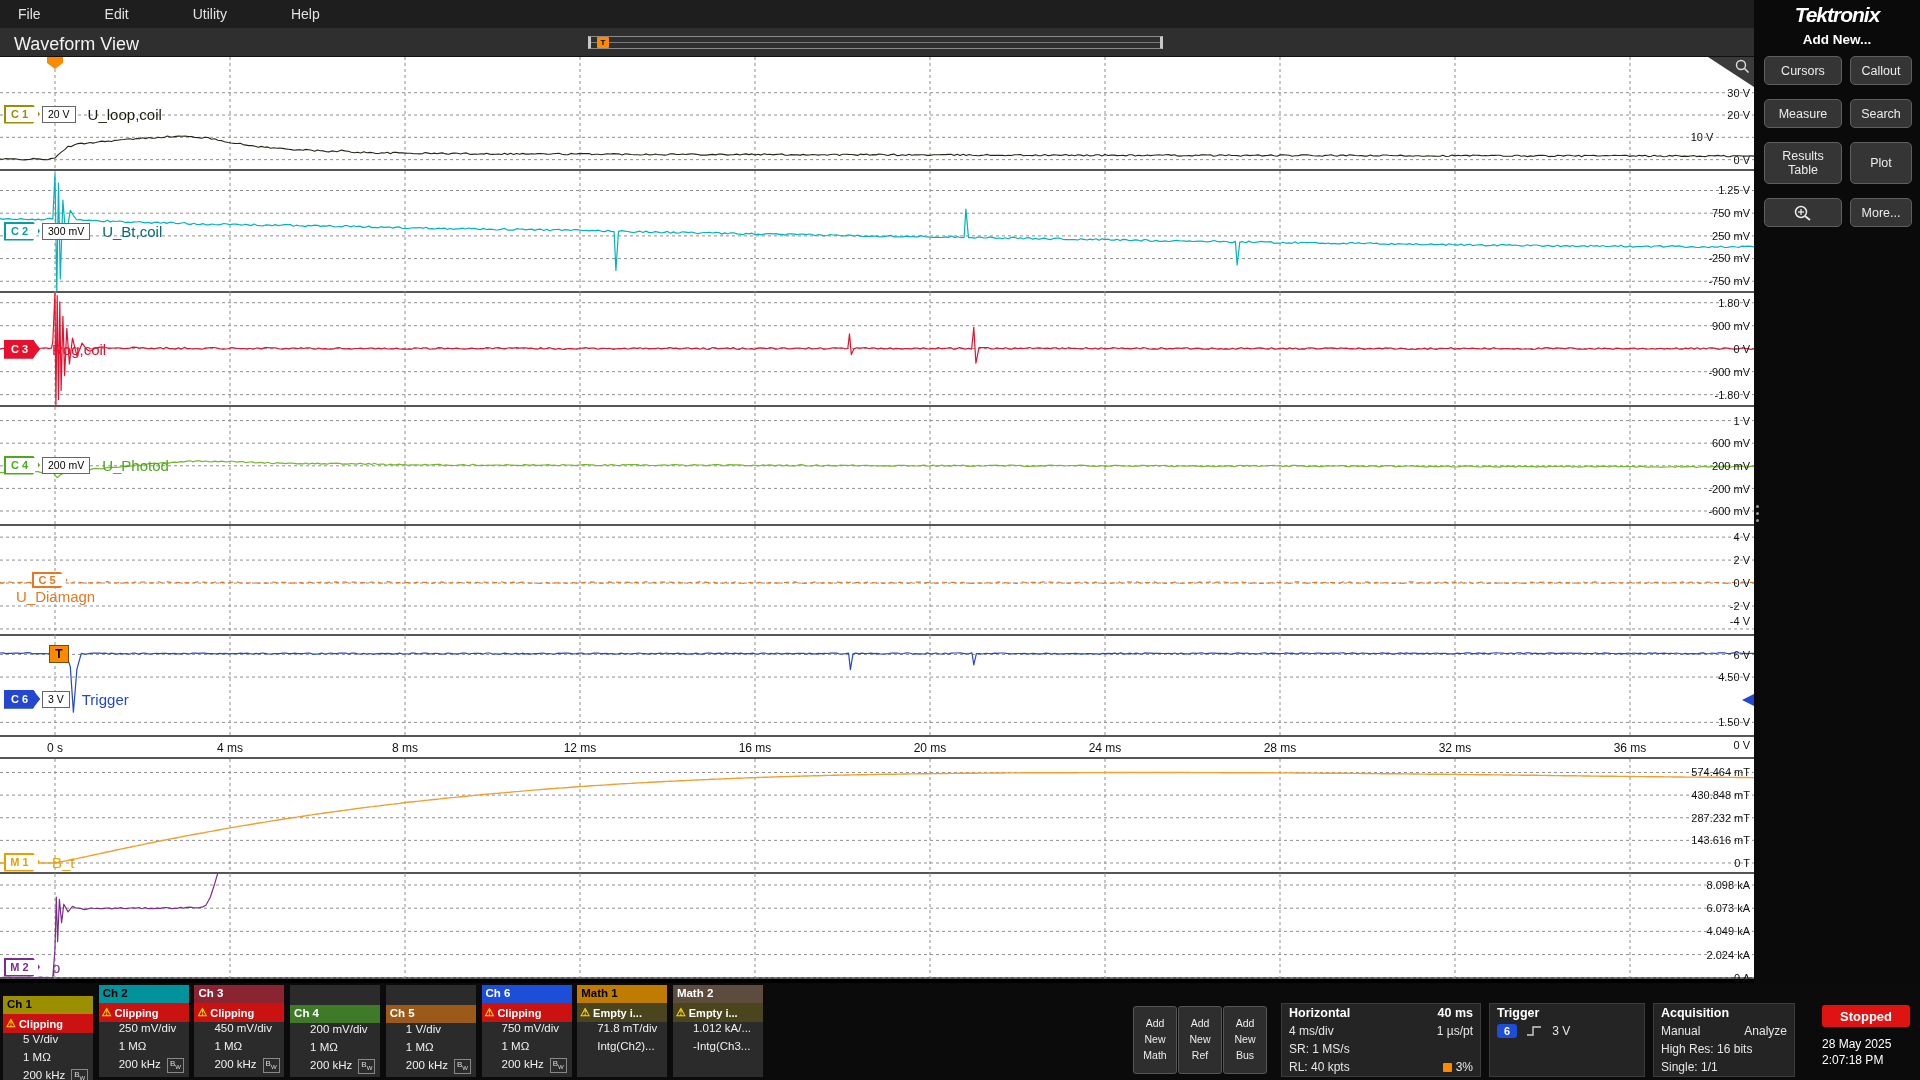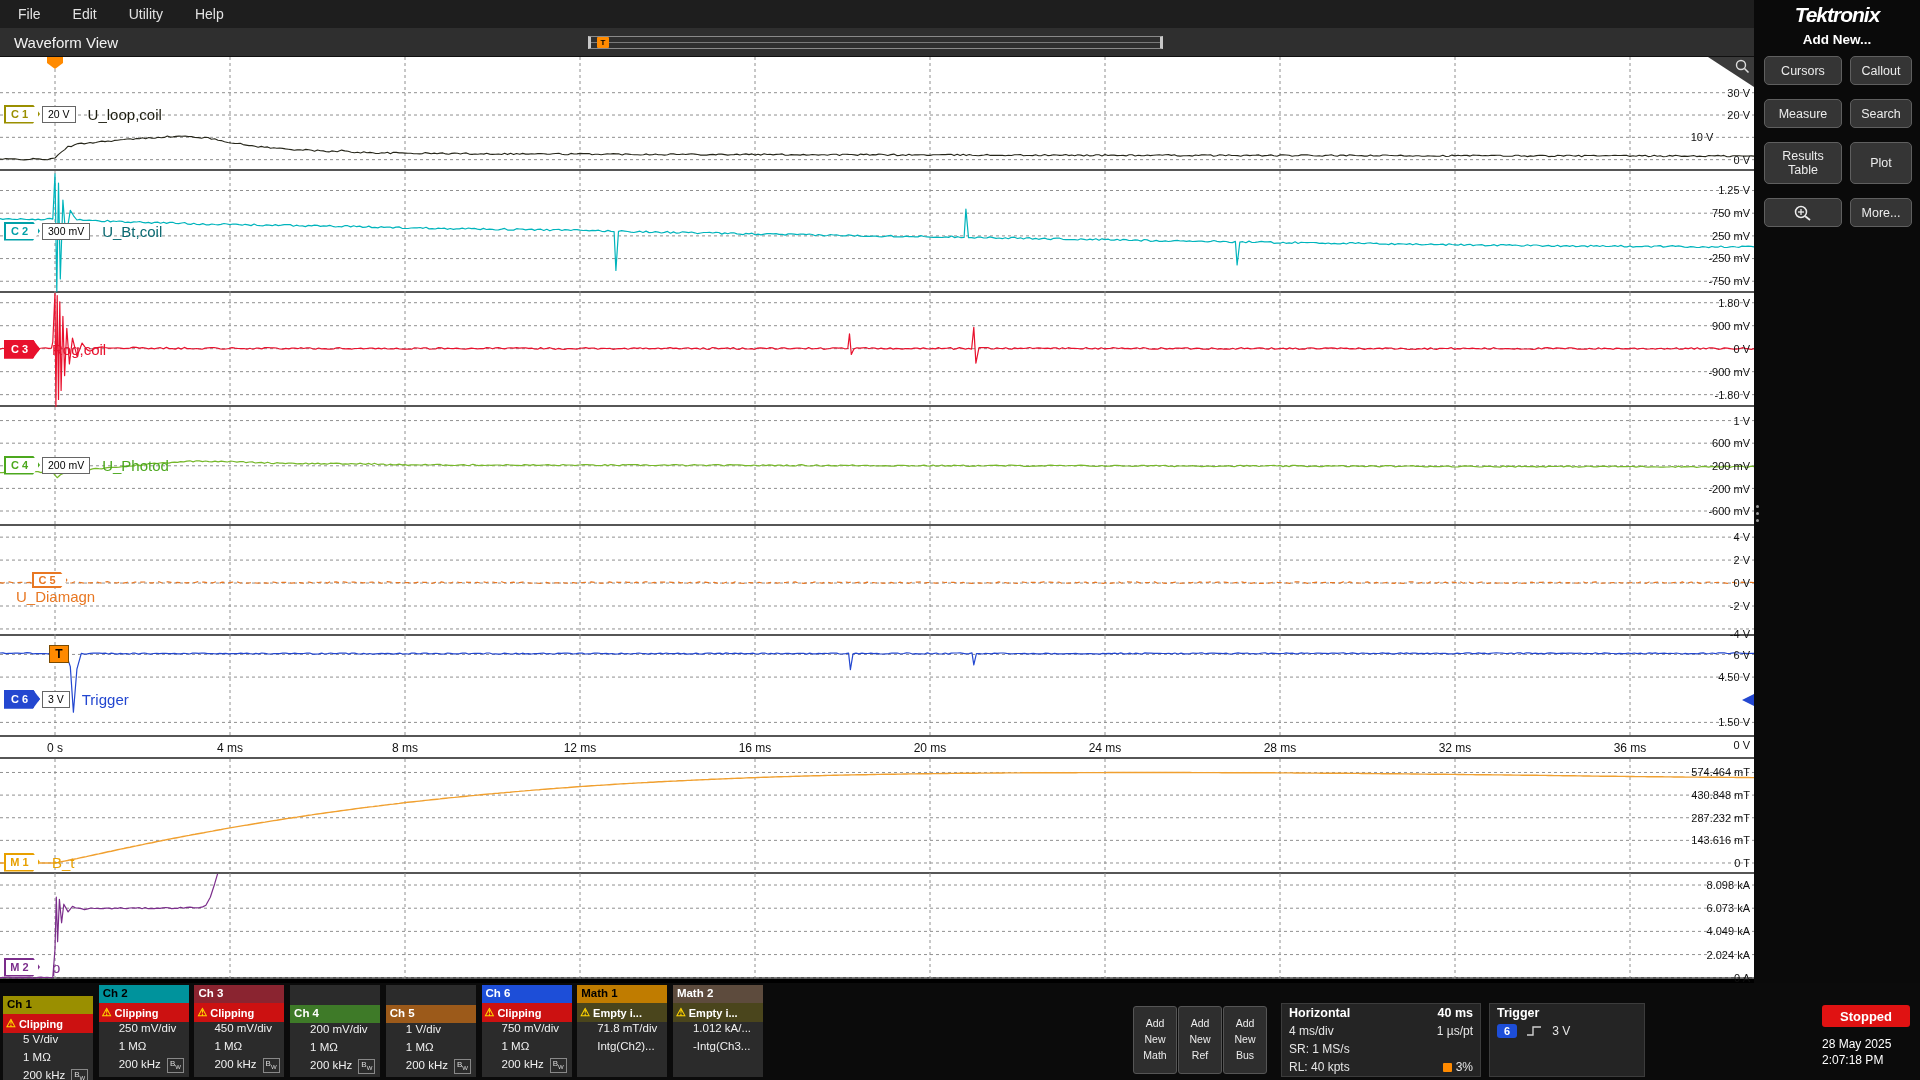--- a/index.html
+++ b/index.html
@@ -1,26 +1,26 @@
 <!DOCTYPE html>
 <html><head>
 <meta charset="utf-8">
 <style>
 *{margin:0;padding:0;box-sizing:border-box}
 html,body{background:#000}
 body{font-family:"Liberation Sans",sans-serif}
 .app{position:relative;width:1920px;height:1080px;background:#000;overflow:hidden}
 
 
-.menubar{position:absolute;left:0;top:0;width:1754px;height:28px;background:#1e1e1e;display:flex;align-items:center;gap:32px;padding-left:18px}
+.menubar{position:absolute;left:0;top:0;width:1754px;height:28px;background:#1e1e1e;display:flex;align-items:center;gap:64px;padding-left:18px}
 .menu-item{color:#e2e2e2;font-size:14px;cursor:default}
 
 
 .titlebar{position:absolute;left:0;top:28px;width:1754px;height:29px;background:#2f2f2f;border-bottom:1px solid #101010}
-.vtitle{position:absolute;left:14px;top:6px;color:#f2f2f2;font-size:15px}
+.vtitle{position:absolute;left:14px;top:6px;color:#f2f2f2;font-size:18px}
 .recordbar{position:absolute;left:588px;top:8px;width:575px;height:13px;border:1px solid #8a8a8a;border-left:3px solid #c8c8c8;border-right:3px solid #c8c8c8}
 .rb-line{position:absolute;left:0;top:5px;width:100%;height:1px;background:#7a7a7a}
 .rb-trig{position:absolute;left:6px;top:0;width:12px;height:11px;background:#ff8a00;color:#000;font-weight:bold;font-size:8px;line-height:11px;text-align:center;border-radius:1px}
 
 
 .plot{position:absolute;left:0;top:57px;width:1754px;height:922px;background:#fff}
 .section{position:absolute;left:0;width:1754px;border-bottom:2px solid #565656;z-index:1}
 .section svg{position:absolute;left:0;top:0;display:block}
 .timestrip{position:absolute;left:0;width:1754px;background:#fff;border-bottom:2px solid #565656;z-index:2}
 .timelab{position:absolute;width:60px;text-align:center;font-size:12px;color:#111;z-index:3}
@@ -230,21 +230,21 @@
           <line x1="0" y1="57.051458333333336" x2="1754" y2="57.051458333333336" stroke="#909090" stroke-width="1" stroke-dasharray="3,3"></line>
           <line x1="0" y1="80.00979166666667" x2="1754" y2="80.00979166666667" stroke="#909090" stroke-width="1" stroke-dasharray="3,3"></line>
           <line x1="0" y1="102.968125" x2="1754" y2="102.968125" stroke="#909090" stroke-width="1" stroke-dasharray="3,3"></line>
           <polyline points="-0.1,56.5 2.9,57.2 5.9,55.8 8.9,55.9 11.9,56.5 14.9,56.9 17.9,56.6 20.9,56.3 23.9,56.5 26.9,56.6 29.9,56.4 32.9,57.3 35.9,56.2 38.9,57.1 41.9,56.7 44.9,56.2 47.9,56.4 50.9,55.8 53.9,55.9 56.9,56.5 60.0,57.2 63.0,56.1 66.0,55.9 69.0,57.1 72.0,56.8 75.0,55.8 78.0,56.2 81.0,56.6 84.0,57.2 87.0,56.9 90.0,56.9 93.0,56.6 96.0,56.0 99.0,56.7 102.0,57.1 105.0,55.8 108.0,55.7 111.0,56.8 114.0,56.5 117.0,57.0 120.0,56.1 123.0,57.1 126.0,56.7 129.0,55.7 132.0,57.0 135.0,56.0 138.1,56.2 141.1,56.2 144.1,56.0 147.1,56.0 150.1,56.8 153.1,56.9 156.1,55.8 159.1,55.8 162.1,57.0 165.1,56.1 168.1,55.8 171.1,56.4 174.1,57.0 177.1,56.4 180.1,56.7 183.1,56.4 186.1,56.9 189.1,56.6 192.1,56.5 195.1,56.5 198.1,55.7 201.1,56.1 204.1,56.1 207.1,56.7 210.1,56.4 213.1,56.8 216.1,55.7 219.2,57.2 222.2,56.1 225.2,56.5 228.2,57.0 231.2,56.3 234.2,55.8 237.2,55.9 240.2,57.0 243.2,56.6 246.2,57.1 249.2,57.0 252.2,56.2 255.2,56.8 258.2,57.1 261.2,56.8 264.2,56.9 267.2,57.2 270.2,57.2 273.2,56.0 276.2,56.7 279.2,57.2 282.2,56.3 285.2,56.3 288.2,56.2 291.2,57.1 294.2,56.9 297.3,56.8 300.3,56.6 303.3,57.2 306.3,56.2 309.3,56.2 312.3,56.9 315.3,56.0 318.3,56.5 321.3,56.1 324.3,56.0 327.3,57.1 330.3,55.7 333.3,56.1 336.3,55.9 339.3,56.8 342.3,55.7 345.3,56.2 348.3,56.7 351.3,56.2 354.3,56.0 357.3,56.8 360.3,56.3 363.3,56.9 366.3,56.6 369.3,56.3 372.3,56.0 375.4,56.8 378.4,56.1 381.4,57.3 384.4,56.4 387.4,55.7 390.4,56.1 393.4,56.8 396.4,56.6 399.4,56.5 402.4,57.1 405.4,56.7 408.4,56.7 411.4,57.0 414.4,56.9 417.4,56.3 420.4,55.7 423.4,56.4 426.4,56.3 429.4,57.1 432.4,57.3 435.4,56.3 438.4,57.3 441.4,55.9 444.4,56.6 447.4,56.6 450.4,57.0 453.5,55.9 456.5,55.8 459.5,56.6 462.5,56.5 465.5,56.0 468.5,56.4 471.5,56.3 474.5,56.6 477.5,56.3 480.5,57.2 483.5,55.8 486.5,56.5 489.5,55.7 492.5,56.0 495.5,56.7 498.5,56.6 501.5,55.7 504.5,56.7 507.5,56.8 510.5,56.7 513.5,56.1 516.5,57.2 519.5,56.6 522.5,56.1 525.5,56.3 528.5,56.8 531.5,57.1 534.5,56.9 537.4,57.2 540.4,57.3 543.4,57.1 546.4,56.4 549.4,57.2 552.4,57.1 555.4,56.9 558.4,56.9 561.4,56.0 564.4,57.0 567.4,57.2 570.4,56.7 573.4,56.7 576.4,57.1 579.4,57.2 582.4,56.5 585.4,56.4 588.4,56.7 591.4,55.9 594.4,56.4 597.4,56.6 600.4,57.1 603.4,57.1 606.4,57.1 609.4,55.9 612.4,56.6 615.4,55.9 618.4,56.4 621.4,56.4 624.3,55.8 627.3,56.3 630.3,56.3 633.3,57.3 636.3,56.1 639.3,56.8 642.3,56.8 645.3,55.8 648.3,55.8 651.3,57.0 654.3,56.3 657.3,56.7 660.3,56.2 663.3,56.2 666.3,56.1 669.3,56.1 672.3,56.3 675.3,56.7 678.3,56.2 681.3,56.8 684.3,56.4 687.3,57.3 690.3,56.3 693.3,57.3 696.3,56.6 699.3,55.8 702.3,56.6 705.3,56.2 708.3,56.6 711.3,56.8 714.2,56.3 717.2,57.1 720.2,57.0 723.2,57.2 726.2,56.2 729.2,56.6 732.2,57.1 735.2,55.9 738.2,56.6 741.2,57.1 744.2,57.3 747.2,56.7 750.2,56.7 753.2,56.9 756.2,56.6 759.2,56.3 762.2,57.0 765.2,57.2 768.2,56.9 771.2,56.3 774.2,56.3 777.2,57.1 780.2,56.7 783.2,56.7 786.2,56.4 789.2,56.0 792.2,56.6 795.2,55.9 798.2,57.0 801.1,57.2 804.1,57.3 807.1,56.9 810.1,56.8 813.1,56.4 816.1,55.8 819.1,56.7 822.1,57.1 825.1,56.1 828.1,56.2 831.1,57.1 834.1,56.7 837.1,56.2 840.1,56.4 843.1,56.9 846.1,56.1 849.1,56.5 852.1,55.9 855.1,56.8 858.1,56.3 861.1,55.9 864.1,57.1 867.1,56.1 870.1,57.1 873.1,56.5 876.1,57.0 879.1,56.0 882.1,57.2 885.1,57.2 888.0,57.3 891.0,56.4 894.0,57.2 897.0,57.1 900.0,56.1 903.0,57.0 906.0,56.8 909.0,57.3 912.0,56.3 915.0,56.2 918.0,56.1 921.0,55.8 924.0,57.3 927.0,56.6 930.0,56.5 933.0,56.8 936.0,57.2 939.0,56.9 942.0,56.0 945.0,56.5 948.0,56.4 951.0,56.4 954.0,56.3 957.0,57.4 960.0,57.0 963.0,56.3 966.0,57.3 969.0,57.1 972.0,57.4 974.9,57.3 977.9,56.8 980.9,57.2 983.9,56.9 986.9,56.7 989.9,57.0 992.9,57.2 995.9,56.9 998.9,55.9 1001.9,56.6 1004.9,56.5 1007.9,57.1 1010.9,56.4 1013.9,57.0 1016.9,57.4 1019.9,56.5 1022.9,56.0 1025.9,56.5 1028.9,56.1 1031.9,56.4 1034.9,56.4 1037.9,57.1 1040.9,56.3 1043.9,55.9 1046.9,56.2 1049.9,56.1 1052.9,56.4 1055.9,56.8 1058.9,56.0 1061.8,57.2 1064.8,57.1 1067.8,57.1 1070.8,56.9 1073.8,55.9 1076.8,56.8 1079.8,56.1 1082.8,56.3 1085.8,56.1 1088.8,57.4 1091.8,57.1 1094.8,56.2 1097.8,56.6 1100.8,57.2 1103.8,57.3 1106.8,56.1 1109.8,57.3 1112.8,56.9 1115.8,57.0 1118.8,55.9 1121.8,57.2 1124.8,56.2 1127.8,55.9 1130.8,56.2 1133.8,56.0 1136.8,55.9 1139.8,56.9 1142.8,57.0 1145.8,56.6 1148.8,56.5 1151.7,56.0 1154.7,55.9 1157.7,57.3 1160.7,55.8 1163.7,57.2 1166.7,57.3 1169.7,56.5 1172.7,56.6 1175.7,56.2 1178.7,57.4 1181.7,57.2 1184.7,57.0 1187.7,56.3 1190.7,56.9 1193.7,56.4 1196.7,57.2 1199.7,55.9 1202.7,56.6 1205.7,56.3 1208.7,56.1 1211.7,55.8 1214.7,56.6 1217.7,56.2 1220.7,56.2 1223.7,56.1 1226.7,56.3 1229.7,57.1 1232.7,57.0 1235.7,56.6 1238.6,56.2 1241.6,55.9 1244.6,56.6 1247.6,56.3 1250.6,57.4 1253.6,56.8 1256.6,56.3 1259.6,57.4 1262.6,57.3 1265.6,56.7 1268.6,57.1 1271.6,56.7 1274.6,56.0 1277.6,56.4 1280.6,56.5 1283.6,56.8 1286.6,56.9 1289.6,57.3 1292.6,56.6 1295.6,55.9 1298.6,55.9 1301.6,56.8 1304.6,56.7 1307.6,57.3 1310.6,56.5 1313.6,56.7 1316.6,56.2 1319.6,56.9 1322.6,56.6 1325.5,56.4 1328.5,56.7 1331.5,56.6 1334.5,56.7 1337.5,57.3 1340.5,56.9 1343.5,55.9 1346.5,57.1 1349.5,55.9 1352.5,56.7 1355.5,56.9 1358.5,57.0 1361.5,57.1 1364.5,56.5 1367.5,55.9 1370.5,57.2 1373.5,57.2 1376.5,56.4 1379.5,57.2 1382.5,57.0 1385.5,56.7 1388.5,56.3 1391.5,57.2 1394.5,57.4 1397.5,55.9 1400.5,57.2 1403.5,57.3 1406.5,56.6 1409.5,55.8 1412.5,55.9 1415.5,56.5 1418.5,57.2 1421.5,56.6 1424.5,56.1 1427.5,57.3 1430.5,55.9 1433.5,56.4 1436.5,57.2 1439.5,55.9 1442.5,56.9 1445.4,56.1 1448.4,57.2 1451.4,56.1 1454.4,56.4 1457.4,57.1 1460.4,55.8 1463.4,57.2 1466.4,56.2 1469.4,56.2 1472.4,57.3 1475.4,56.8 1478.4,56.5 1481.4,56.1 1484.4,55.9 1487.4,57.4 1490.4,56.9 1493.4,56.0 1496.4,57.2 1499.4,56.9 1502.4,56.3 1505.4,57.1 1508.4,57.1 1511.4,56.5 1514.4,57.1 1517.4,56.2 1520.4,57.4 1523.4,57.1 1526.4,57.3 1529.4,56.5 1532.4,56.2 1535.4,57.2 1538.4,56.4 1541.4,56.3 1544.4,56.2 1547.4,56.6 1550.4,56.4 1553.4,56.6 1556.4,57.4 1559.4,56.2 1562.4,56.7 1565.4,56.8 1568.4,56.6 1571.4,57.0 1574.4,57.0 1577.4,57.1 1580.4,56.4 1583.4,56.0 1586.4,57.0 1589.4,56.1 1592.4,56.3 1595.4,55.8 1598.4,56.3 1601.3,57.2 1604.3,57.0 1607.3,56.9 1610.3,56.9 1613.3,56.5 1616.3,57.1 1619.3,56.5 1622.3,57.0 1625.3,56.1 1628.3,56.8 1631.3,56.6 1634.3,56.1 1637.3,57.0 1640.3,56.0 1643.3,56.5 1646.3,57.3 1649.3,56.0 1652.3,57.2 1655.3,56.4 1658.3,56.1 1661.3,55.9 1664.3,57.0 1667.3,56.9 1670.3,57.1 1673.3,56.6 1676.3,56.2 1679.3,57.2 1682.3,55.9 1685.3,57.2 1688.3,56.9 1691.3,56.0 1694.3,57.2 1697.3,56.4 1700.3,57.4 1703.3,56.6 1706.3,56.4 1709.3,56.0 1712.3,56.8 1715.3,56.5 1718.3,56.3 1721.3,57.0 1724.3,56.8 1727.3,57.3 1730.3,57.2 1733.3,56.3 1736.3,57.3 1739.3,56.5 1742.3,56.2 1745.3,56.8 1748.3,56.2 1751.3,56.4 1754.3,56.6" fill="none" stroke="#e87722" stroke-width="1.2" stroke-linejoin="round" stroke-dasharray="5,4"></polyline>
         </svg>
       </div>
       <div class="ticklab" style="top: 473.035px; left: 1654px;">4 V</div>
       <div class="ticklab" style="top: 495.993px; left: 1654px;">2 V</div>
       <div class="ticklab" style="top: 518.951px; left: 1654px;">0 V</div>
       <div class="ticklab" style="top: 541.91px; left: 1654px;">-2 V</div>
-      <div class="ticklab" style="top: 570px; left: 1654px;">-4 V</div>
+      <div class="ticklab" style="top: 557px; left: 1654px;">-4 V</div>
       <div class="chbadge" style="top: 515px; left: 4px; flex-direction: column;">
         <div class="tag" style="--c: #e87722;">C 5</div>
         <div class="chlabel" style="color: rgb(232, 119, 34);">U_Diamagn</div>
       </div>
       <div class="section" style="top: 579.1px; height: 100.9px;">
         <svg width="1754" height="100.9">
           <line x1="55" y1="0" x2="55" y2="100.9" stroke="#909090" stroke-width="1" stroke-dasharray="3,3"></line>
           <line x1="230" y1="0" x2="230" y2="100.9" stroke="#909090" stroke-width="1" stroke-dasharray="3,3"></line>
           <line x1="405" y1="0" x2="405" y2="100.9" stroke="#909090" stroke-width="1" stroke-dasharray="3,3"></line>
           <line x1="580" y1="0" x2="580" y2="100.9" stroke="#909090" stroke-width="1" stroke-dasharray="3,3"></line>
@@ -527,19 +527,34 @@
       </div>
       <div class="prow trow">
         <span class="srcbadge">6</span>
         <svg width="17" height="14">
           <polyline points="1,11 7,11 7,3 15,3" fill="none" stroke="#cfcfcf" stroke-width="1.4"></polyline>
         </svg>
         <span>3 V</span>
       </div>
     </div>
 
+    <div class="panel" style="left:1653px;width:142px">
+      <div class="prow phead">
+        <span>Acquisition</span>
+      </div>
+      <div class="prow">
+        <span>Manual</span>
+        <span>Analyze</span>
+      </div>
+      <div class="prow">
+        <span>High Res: 16 bits</span>
+      </div>
+      <div class="prow">
+        <span>Single: 1/1</span>
+      </div>
+    </div>
 
     <div class="runstate" style="background: rgb(224, 18, 18);">Stopped</div>
     <div class="dt">28 May 2025</div>
     <div class="dt2">2:07:18 PM</div>
   </div>
 
 </div>
 
 </body></html>

